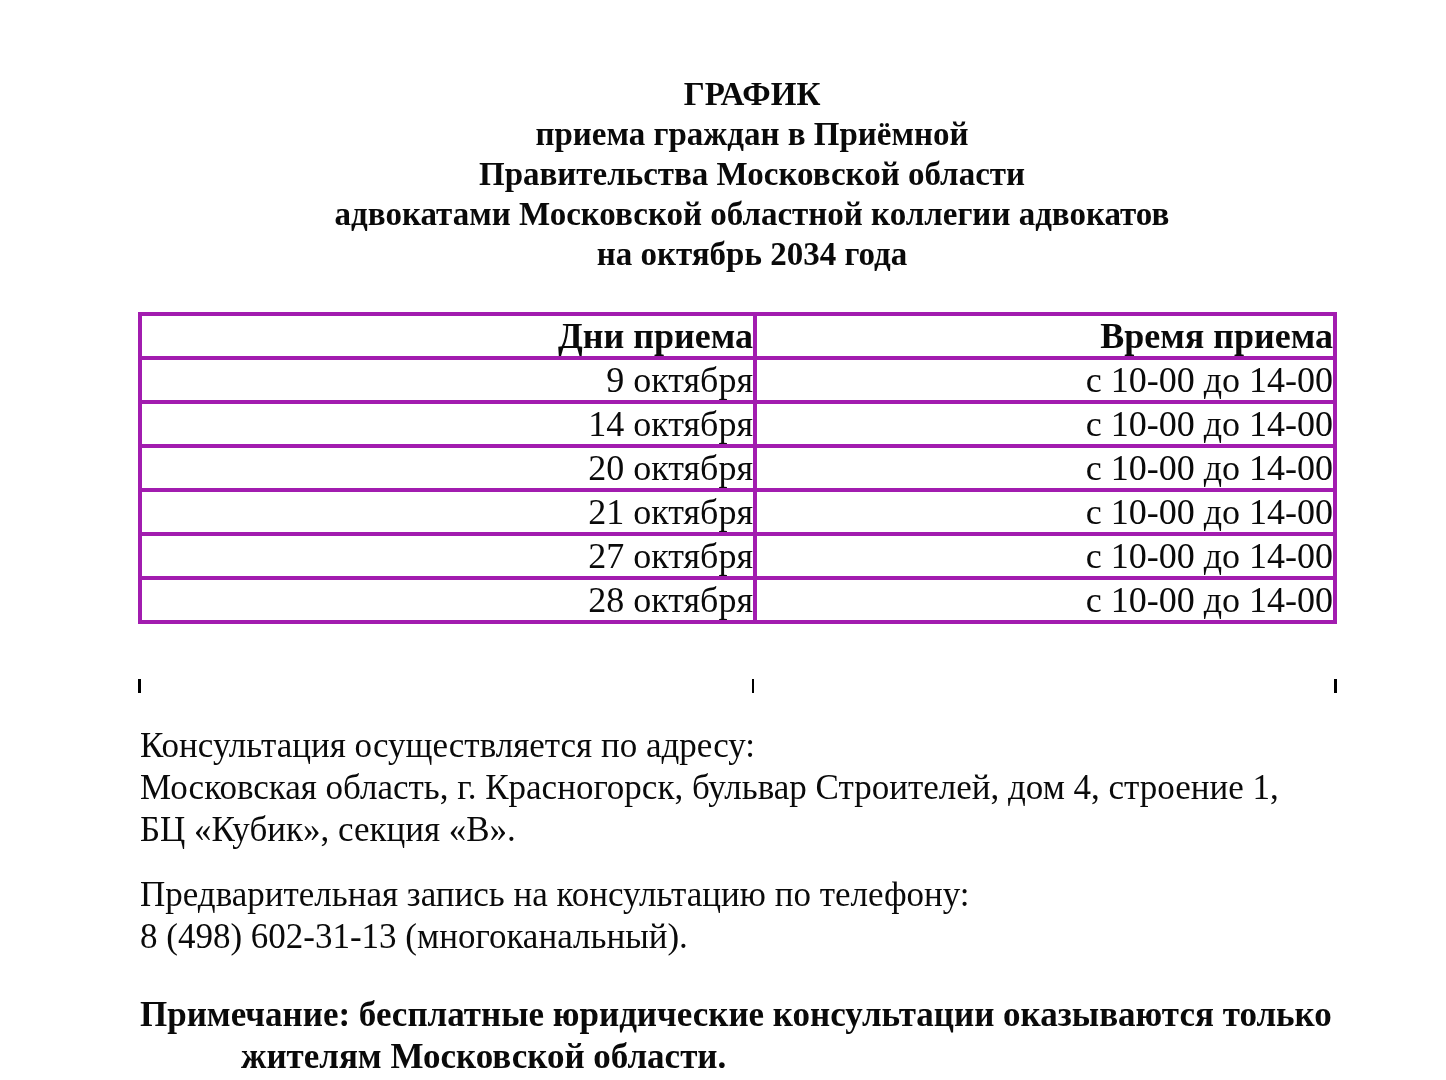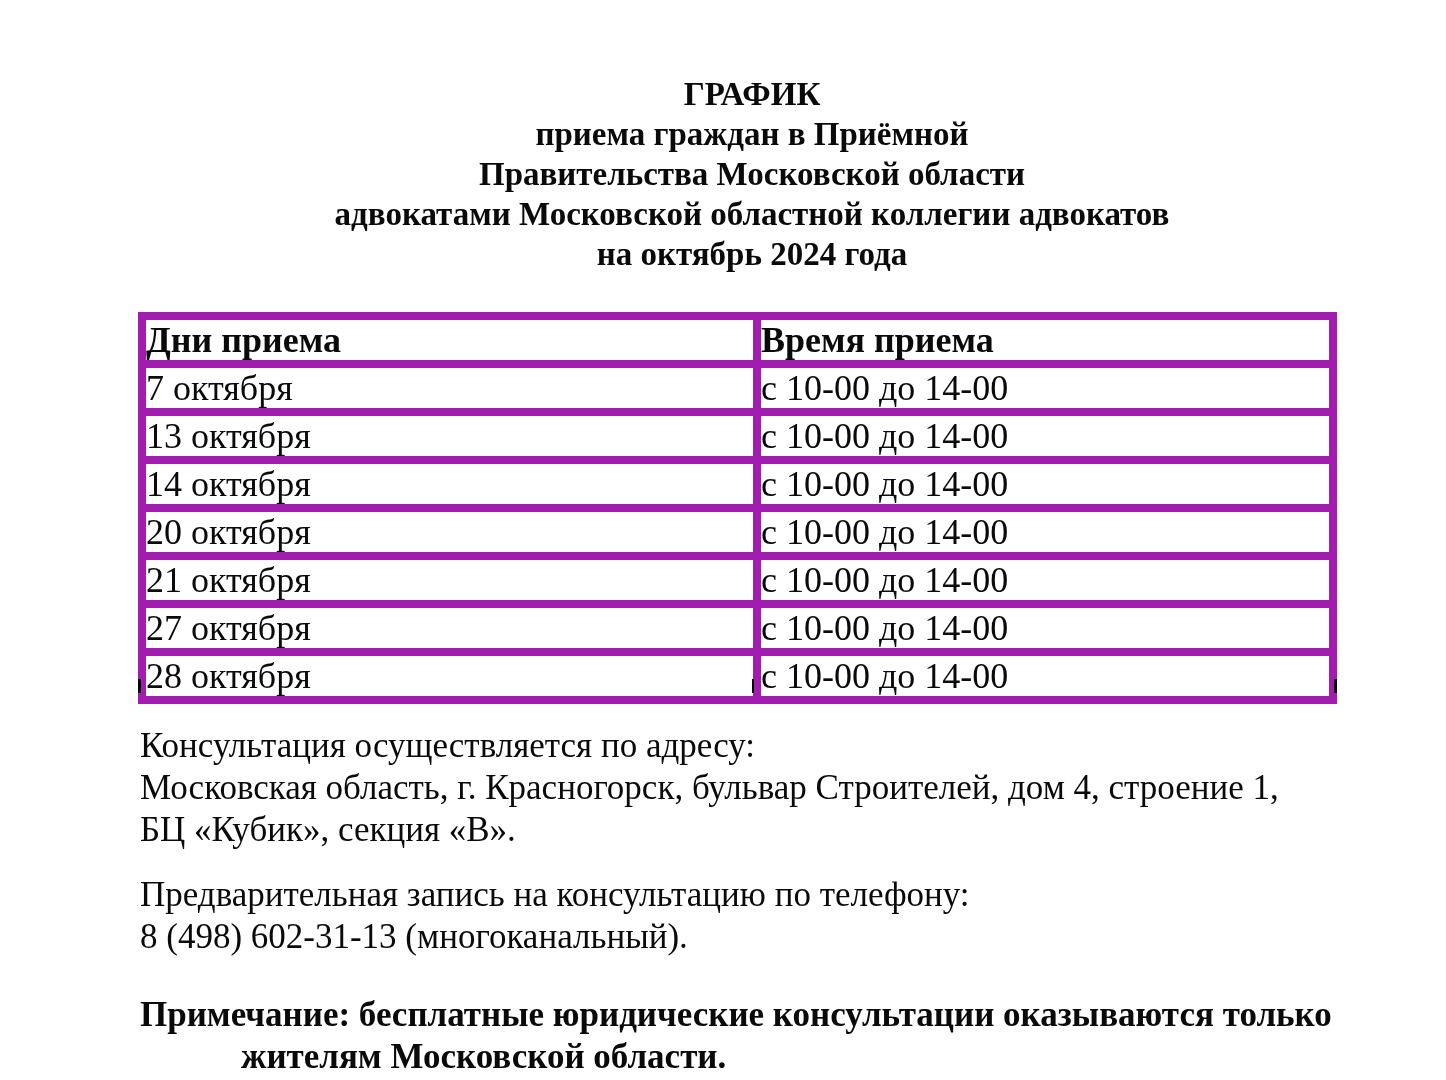--- a/index.html
+++ b/index.html
@@ -35,22 +35,22 @@
     left: 138px;
     top: 312px;
     width: 1199px;
     border-collapse: collapse;
     table-layout: fixed;
     border: 3px solid #000;
     font-size: 36px;
   }
   table.schedule th,
   table.schedule td {
-    border: 8px solid #a21caf;
-    text-align: left;
+    border: 4px solid #a21caf;
+    text-align: right;
     vertical-align: middle;
     height: 40px;
     line-height: 40px;
     padding: 0;
     overflow: hidden;
     white-space: nowrap;
   }
   table.schedule th {
     font-weight: bold;
     height: 41px;
@@ -83,41 +83,37 @@
 </head>
 <body>
 
 <div class="page">
 
   <div class="title-block">
     <div>ГРАФИК</div>
     <div>приема граждан в Приёмной</div>
     <div>Правительства Московской области</div>
     <div>адвокатами Московской областной коллегии адвокатов</div>
-    <div>на октябрь 2024 года</div>
+    <div>на октябрь 2034 года</div>
   </div>
 
   <table class="schedule">
     <colgroup>
       <col style="width:615px">
       <col>
     </colgroup>
     <thead>
       <tr>
         <th>Дни приема</th>
         <th>Время приема</th>
       </tr>
     </thead>
     <tbody>
       <tr>
-        <td>7 октября</td>
-        <td>с 10-00 до 14-00</td>
-      </tr>
-      <tr>
-        <td>13 октября</td>
+        <td>9 октября</td>
         <td>с 10-00 до 14-00</td>
       </tr>
       <tr>
         <td>14 октября</td>
         <td>с 10-00 до 14-00</td>
       </tr>
       <tr>
         <td>20 октября</td>
         <td>с 10-00 до 14-00</td>
       </tr>

